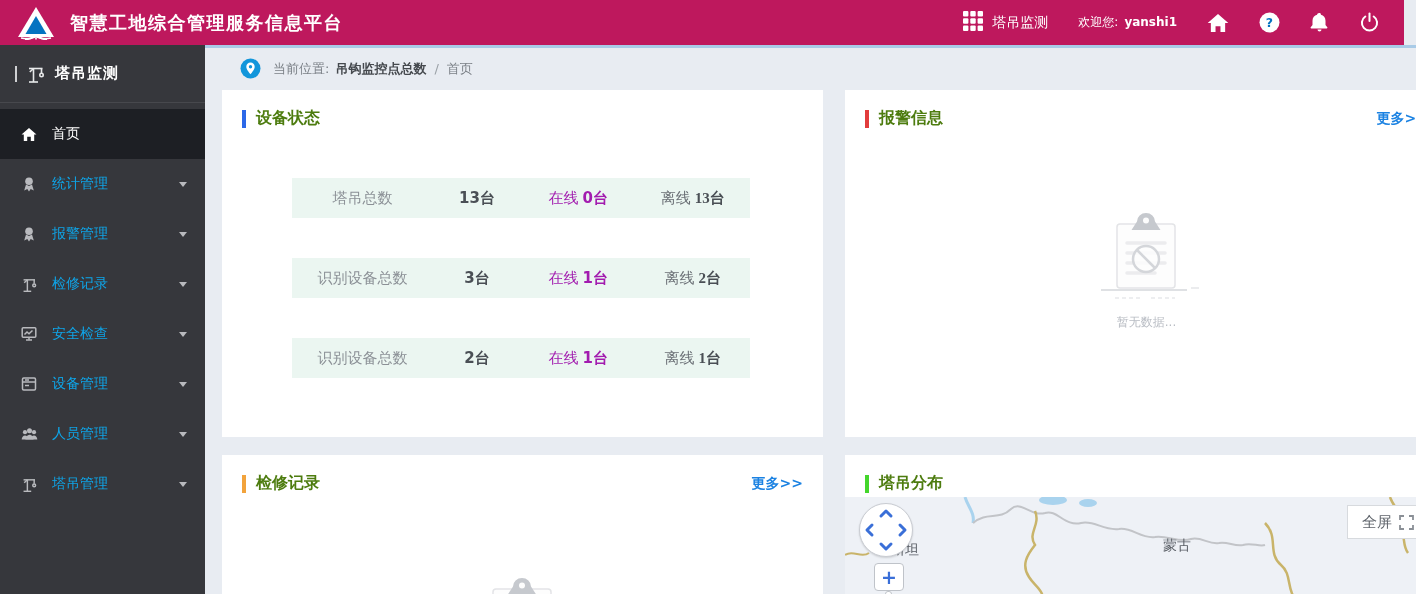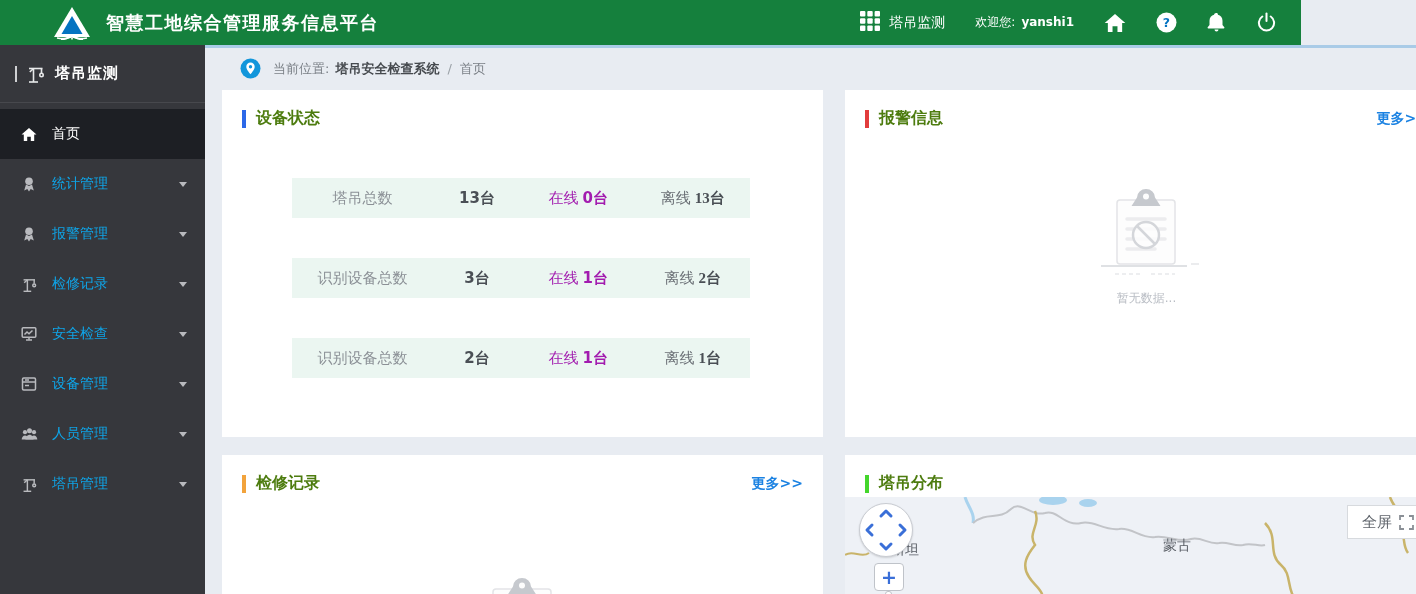--- a/index.html
+++ b/index.html
@@ -1,21 +1,21 @@
 <!DOCTYPE html>
 <html><head>
 <meta charset="utf-8">
 <style>
   * { margin:0; padding:0; box-sizing:border-box; }
   html,body { width:1416px; height:594px; overflow:hidden; }
   body { font-family:"DejaVu Sans","Liberation Sans",sans-serif; background:#e8ecf2; position:relative; }
 
   
-  .top-header { position:absolute; left:0; top:0; width:1301px; height:45px;
-    background:#15803d; display:flex; align-items:center; z-index:30;padding-left:36px; }
+  .top-header { position:absolute; left:0; top:0; width:1404px; height:45px;
+    background:#be185d; display:flex; align-items:center; z-index:30; }
   .logo { margin:0 14px 0 16px; display:flex; align-items:center; }
   .app-title { color:#fff; font-size:18px; font-weight:bold; letter-spacing:1.5px; }
   .hdr-right { margin-left:auto; display:flex; align-items:center; gap:30px; padding-right:24px; }
   .hdr-app { display:flex; align-items:center; gap:8px; color:#fff; font-size:14px; cursor:pointer; }
   .welcome { color:#fff; font-size:12px; }
   .welcome b { font-weight:bold; margin-left:6px; }
   .hdr-ico { display:flex; align-items:center; cursor:pointer; }
   .hdr-strip { position:absolute; left:205px; top:45px; right:0; height:3px; background:#a9cbe7; z-index:25; }
 
   
@@ -60,21 +60,21 @@
     font-size:15px; }
   .dev-label { color:#8b9096; }
   .dev-total { color:#4a4f55; font-weight:bold; }
   .dev-online { color:#a21caf; }
   .dev-online b { margin-left:4px; }
   .dev-offline { color:#6b7076;font-family:Liberation Serif, serif; }
   .dev-offline b { color:#4a4f55; margin-left:4px; }
 
   
   .empty { position:absolute; left:50%; transform:translateX(-50%); width:160px; text-align:center; }
-  .card-alarm .empty { top:96px; }
+  .card-alarm .empty { top:120px; }
   .card-maint .empty { top:120px; }
   .empty-text { margin-top:4px; font-size:12px; color:#b9bdc4; }
 
   
   .map { position:absolute; left:0; top:42px; right:0; height:258px; background:#eef1f6; overflow:hidden; }
   .map svg.terrain { position:absolute; left:0; top:0; }
   .map-label { position:absolute; font-size:14px; color:#5a5f66; }
   .map-label.lbl-0 { left:46px; top:44px; }
   .map-label.lbl-1 { left:318px; top:40px; }
   .pan-ctl { position:absolute; left:14px; top:6px; width:54px; height:54px; border-radius:50%;
@@ -269,21 +269,21 @@
 <main class="content">
 
   <div class="breadcrumb">
     <span class="pin">
       <svg width="21" height="21" viewBox="0 0 21 21">
           <circle cx="10.5" cy="10.5" r="10" fill="#1296db"></circle>
           <path d="M10.5 4.6c-2.4 0-4.2 1.8-4.2 4.2 0 3.1 4.2 7.4 4.2 7.4s4.2-4.3 4.2-7.4c0-2.4-1.8-4.2-4.2-4.2zm0 5.8a1.7 1.7 0 1 1 0-3.4 1.7 1.7 0 0 1 0 3.4z" fill="#fff"></path>
         </svg>
     </span>
     <span>当前位置:</span>
-    <span class="bc-sys">塔吊安全检查系统</span>
+    <span class="bc-sys">吊钩监控点总数</span>
     <span class="bc-sep">/</span>
     <span>首页</span>
   </div>
 
   <section class="card card-device">
     <div class="card-hd">
       <span class="accent" style="background:#2c68e8"></span>
       <span class="card-title">设备状态</span>
     </div>
     <div class="dev-rows">

